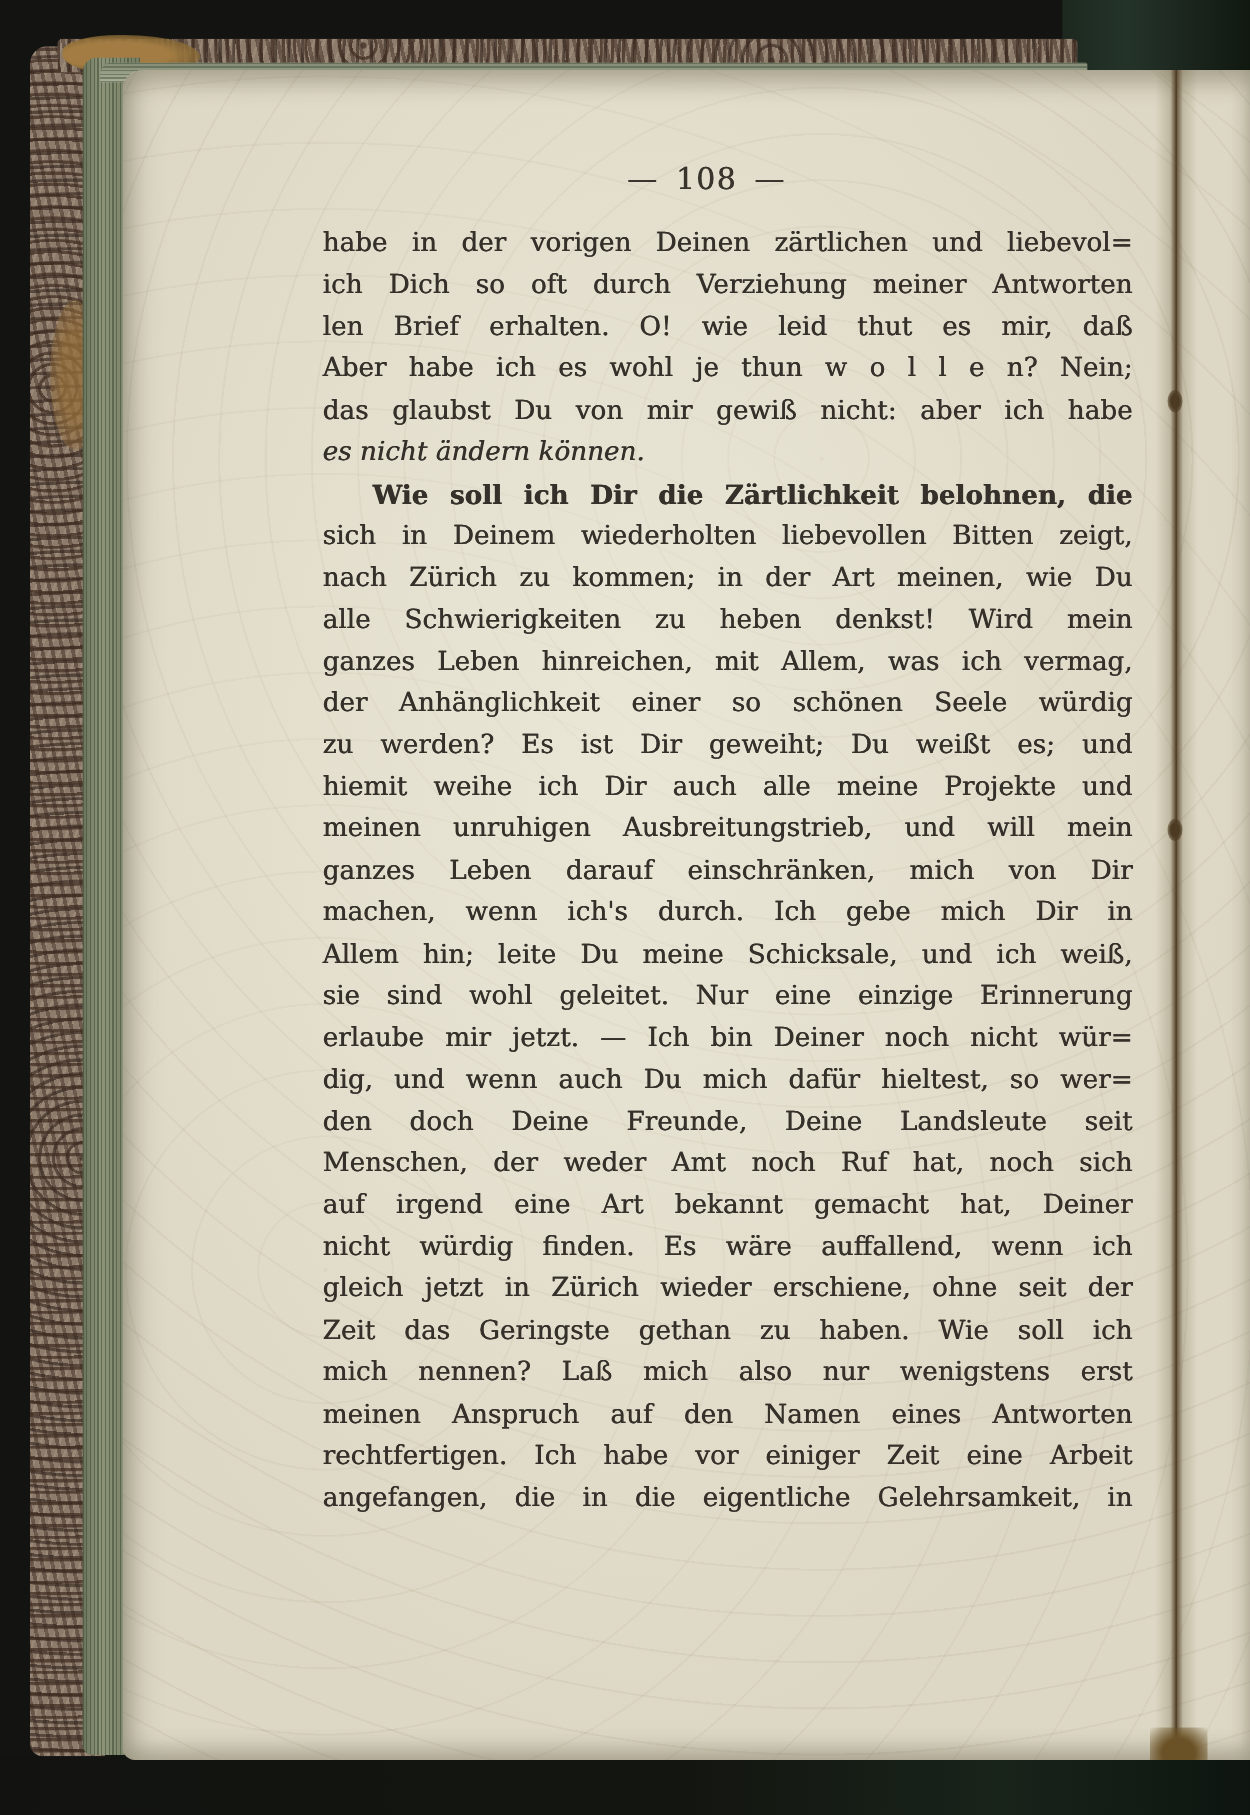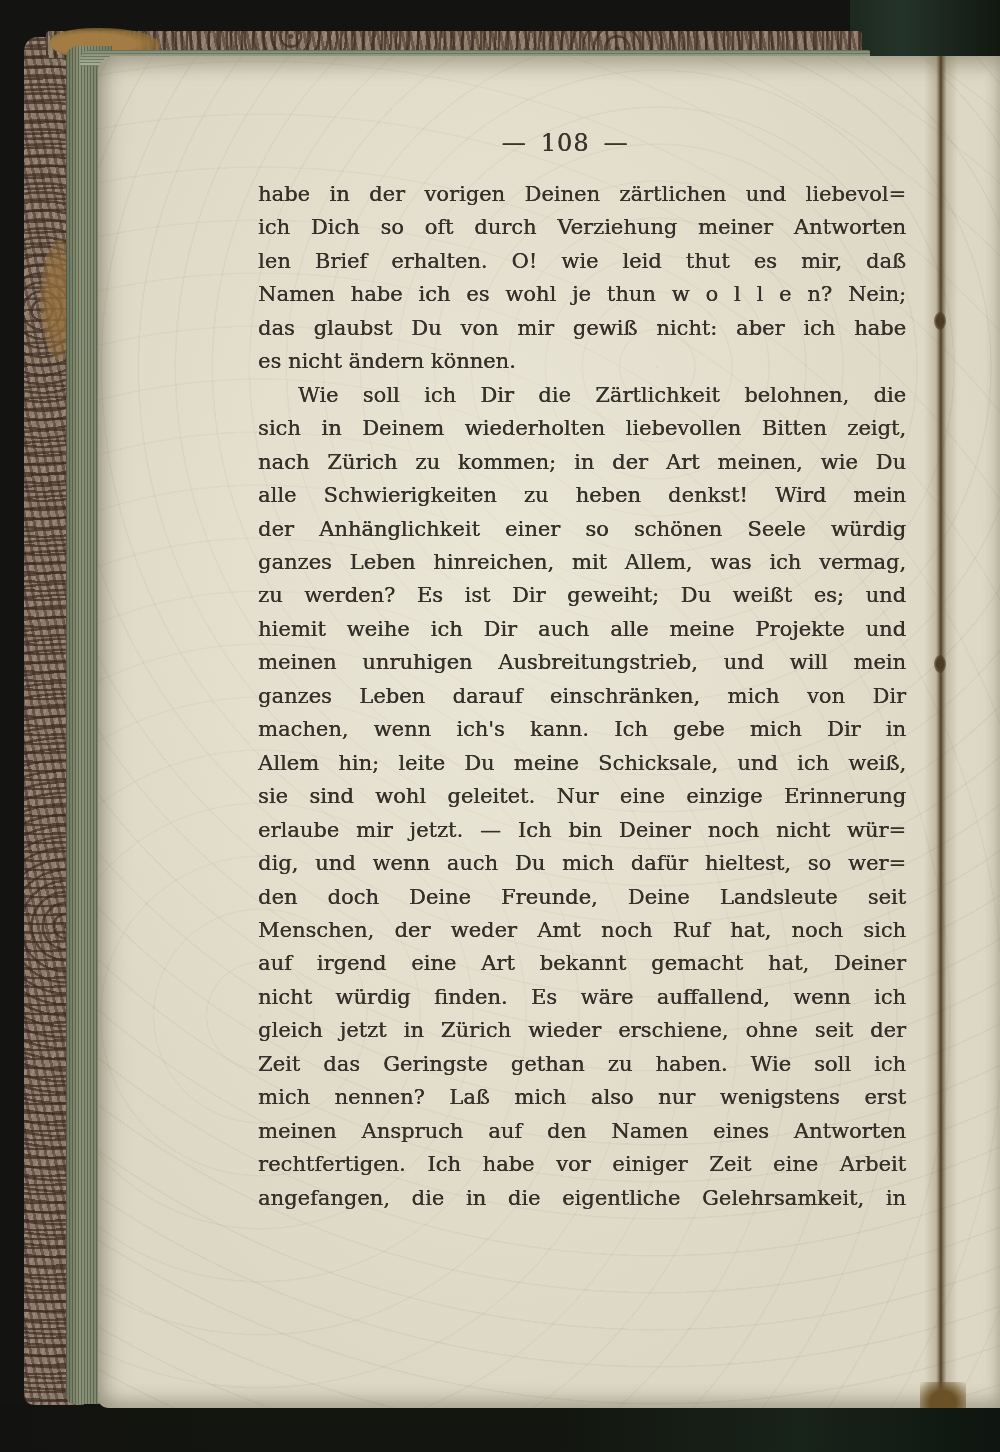--- a/index.html
+++ b/index.html
@@ -110,22 +110,22 @@
     letter-spacing:1px;
     text-shadow:0.4px 0 0 currentColor;
   }
   .page-header .dash{padding:0 14px;}
   .body-text{
     position:absolute;left:258px;top:178px;width:648px;
     font-size:21px;line-height:33.45px;color:#35302a;
     text-shadow:0.35px 0 0 currentColor;
   }
   .line{text-align:justify;text-align-last:justify;white-space:normal;}
-  .line.left{text-align:center;text-align-last:left;}
-  .line.indent{text-indent:40px;}
+  .line.left{text-align:center;text-align-last:left;font-style:italic;}
+  .line.indent{text-indent:40px;font-weight:bold;}
 </style>
 </head>
 <body>
 
 <div class="scene">
 
   <div class="cover-top-right"></div>
   <div class="cover-bottom"></div>
 
   <div class="marble marble-left"></div>
@@ -144,34 +144,34 @@
   <div class="gutter-smudge"></div>
 
   <div class="page-header">
     <span class="dash">—</span><span>108</span><span class="dash">—</span>
   </div>
 
   <div class="body-text">
       <div class="line">habe in der vorigen Deinen zärtlichen und liebevol=</div>
       <div class="line">ich Dich so oft durch Verziehung meiner Antworten</div>
       <div class="line">len Brief erhalten.  O! wie leid thut es mir, daß</div>
-      <div class="line">Namen habe ich es wohl je thun w o l l e n?  Nein;</div>
+      <div class="line">Aber habe ich es wohl je thun w o l l e n?  Nein;</div>
       <div class="line">das glaubst Du von mir gewiß nicht: aber ich habe</div>
       <div class="line left">es nicht ändern können.</div>
       <div class="line indent">Wie soll ich Dir die Zärtlichkeit belohnen, die</div>
       <div class="line">sich in Deinem wiederholten liebevollen Bitten zeigt,</div>
       <div class="line">nach Zürich zu kommen; in der Art meinen, wie Du</div>
       <div class="line">alle Schwierigkeiten zu heben denkst!  Wird mein</div>
+      <div class="line">ganzes Leben hinreichen, mit Allem, was ich vermag,</div>
       <div class="line">der Anhänglichkeit einer so schönen Seele würdig</div>
-      <div class="line">ganzes Leben hinreichen, mit Allem, was ich vermag,</div>
       <div class="line">zu werden?  Es ist Dir geweiht; Du weißt es; und</div>
       <div class="line">hiemit weihe ich Dir auch alle meine Projekte und</div>
       <div class="line">meinen unruhigen Ausbreitungstrieb, und will mein</div>
       <div class="line">ganzes Leben darauf einschränken, mich von Dir</div>
-      <div class="line">machen, wenn ich's kann.  Ich gebe mich Dir in</div>
+      <div class="line">machen, wenn ich's durch.  Ich gebe mich Dir in</div>
       <div class="line">Allem hin; leite Du meine Schicksale, und ich weiß,</div>
       <div class="line">sie sind wohl geleitet.  Nur eine einzige Erinnerung</div>
       <div class="line">erlaube mir jetzt. — Ich bin Deiner noch nicht wür=</div>
       <div class="line">dig, und wenn auch Du mich dafür hieltest, so wer=</div>
       <div class="line">den doch Deine Freunde, Deine Landsleute seit</div>
       <div class="line">Menschen, der weder Amt noch Ruf hat, noch sich</div>
       <div class="line">auf irgend eine Art bekannt gemacht hat, Deiner</div>
       <div class="line">nicht würdig finden.  Es wäre auffallend, wenn ich</div>
       <div class="line">gleich jetzt in Zürich wieder erschiene, ohne seit der</div>
       <div class="line">Zeit das Geringste gethan zu haben.  Wie soll ich</div>

